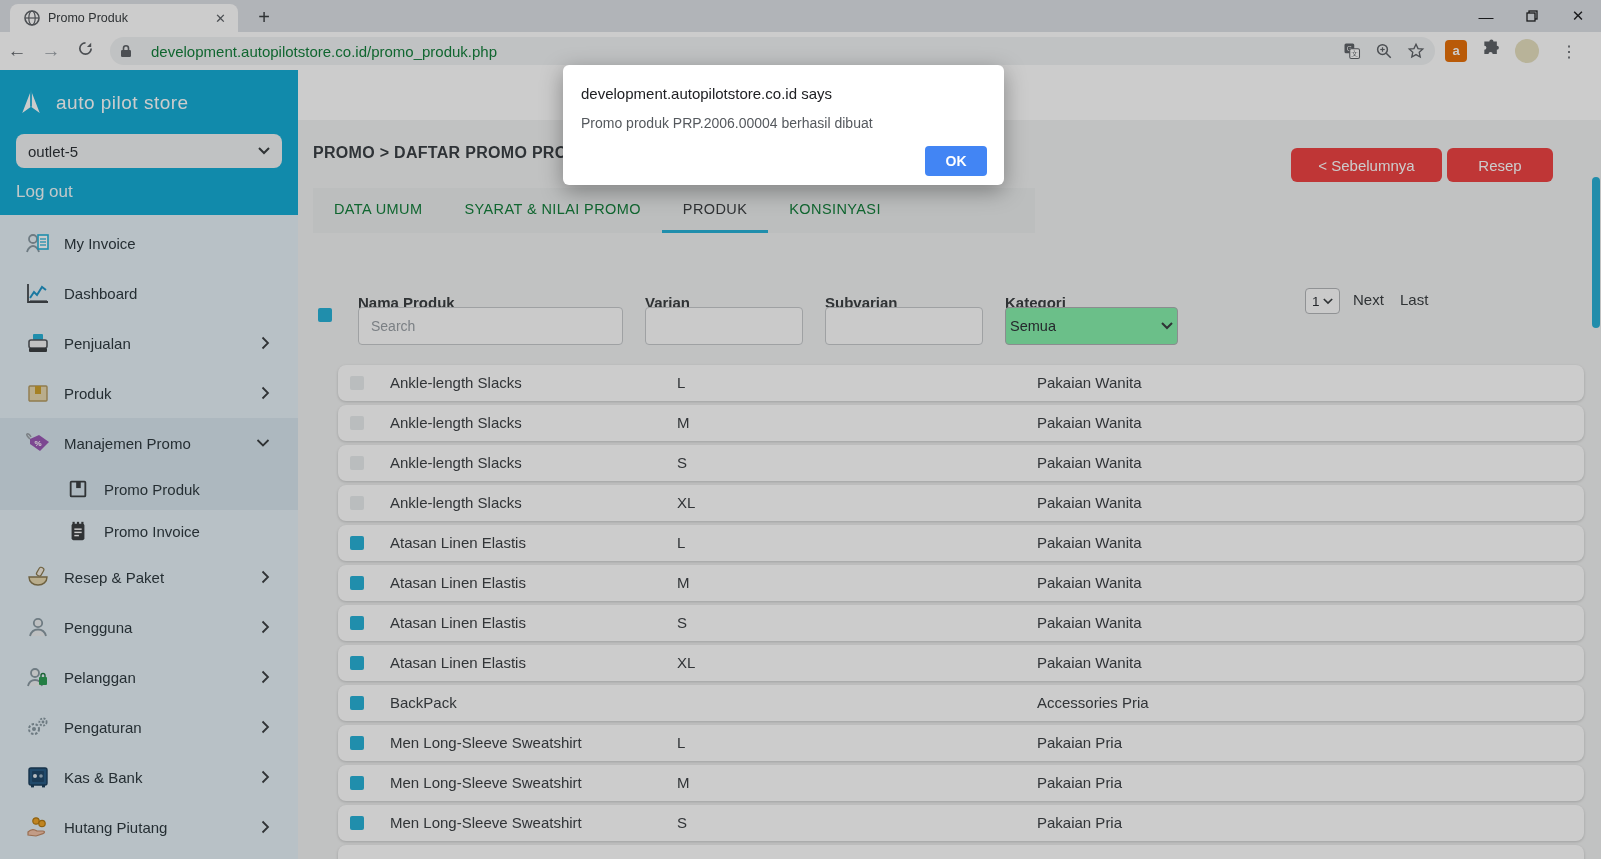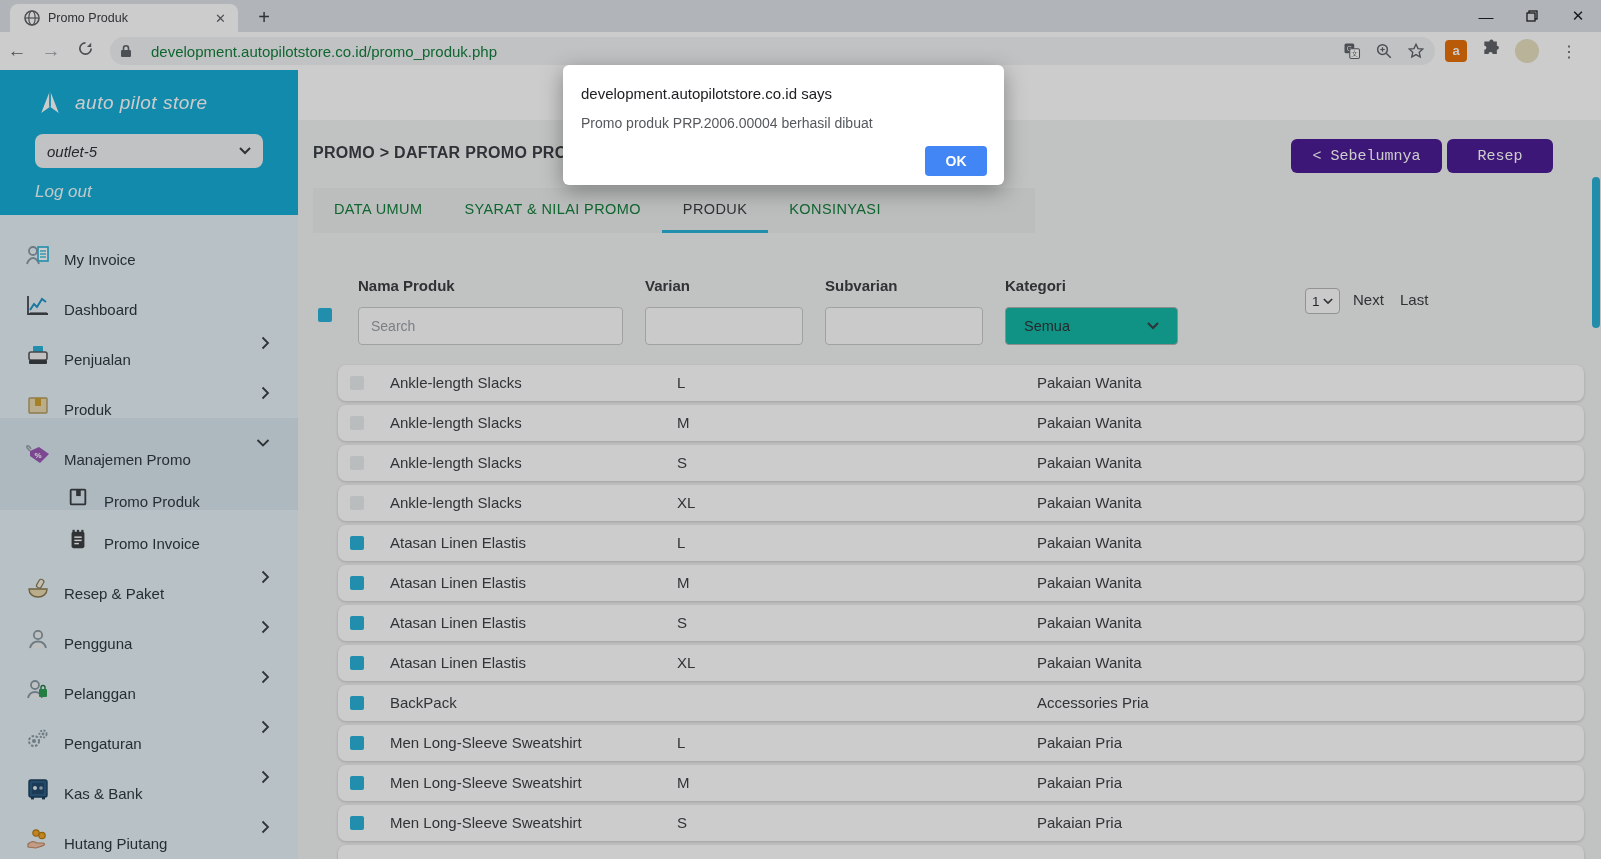--- a/index.html
+++ b/index.html
@@ -30,55 +30,55 @@
   .bagic { width:22px; height:22px; background:#e8710a; border-radius:4px; color:#fff; font-size:13px;
            font-weight:bold; text-align:center; line-height:22px; }
   .avatar { width:24px; height:24px; border-radius:50%; background:#e6e0c0; }
   .dots { font-size:16px; color:#5f6368; letter-spacing:0; padding:0 8px; }
 
   
   .page { position:absolute; left:0; top:70px; width:1601px; height:789px; background:#f2f3f3; }
 
   
   .sidebar { position:absolute; left:0; top:0; width:298px; height:789px; background:#e6f2f8; }
-  .sb-head { position:absolute; left:0; top:0; width:100%; height:145px; background:#16add6; padding:18px 35px 0;font-style:italic; }
+  .sb-head { position:absolute; left:0; top:0; width:100%; height:145px; background:#16add6; padding:18px 16px 0; }
   .brand { display:flex; align-items:center; gap:10px; color:#ffffff; font-size:19px; letter-spacing:0.5px; }
   .outlet { margin-top:16px; height:34px; background:#f0f3f4; border-radius:8px; display:flex;
             align-items:center; padding:0 12px; color:#2f3338; font-size:15px; }
   .outlet span { flex:1; }
   .logout { margin-top:14px; color:#f2fafc; font-size:17px; }
   .sb-nav { position:absolute; left:0; top:148px; width:100%; }
-  .sb-item { position:relative; height:50px; display:flex; align-items:flex-end; padding-left:24px;
+  .sb-item { position:relative; height:50px; display:flex; align-items:center; padding-left:24px;
              color:#2f3a40; font-size:15px; }
   .sb-item.sub { height:42px; padding-left:64px; }
   .sb-item.active { background:#d9e7ef; }
   .sb-item .ic { width:28px; height:26px; margin-right:12px; display:flex; align-items:center; justify-content:center; flex:0 0 auto; }
   .sb-item .chev { position:absolute; right:28px; top:50%; transform:translateY(-50%); }
 
   
   .main { position:absolute; left:298px; top:0; width:1303px; height:789px; }
   .topstrip { position:absolute; left:0; top:0; width:100%; height:50px; background:#ffffff; }
   .crumb { position:absolute; left:15px; top:74px; font-size:16px; font-weight:bold; color:#3b4045; letter-spacing:0.3px; }
-  .btn { position:absolute; top:69px; height:34px; border-radius:6px; background:#4c1d95; color:#ffffff;
-         font-size:15px; display:flex; align-items:center; justify-content:center;font-family:Liberation Mono, monospace; }
+  .btn { position:absolute; top:78px; height:34px; border-radius:6px; background:#ef4444; color:#ffffff;
+         font-size:15px; display:flex; align-items:center; justify-content:center; }
   .btn.prev { left:993px; width:151px; }
   .btn.save { left:1149px; width:106px; }
   .tabbar { position:absolute; left:15px; top:118px; width:722px; height:45px; background:#eceeee;
             display:flex; align-items:stretch; }
   .tabbar .tb { display:flex; align-items:center; padding:0 21px; font-size:14.5px; color:#15803d;
                 letter-spacing:0.4px; border-bottom:3px solid transparent; }
   .tabbar .tb.active { color:#3c4043; border-bottom-color:#29b2d8; }
 
-  .flabel { position:absolute; top:207px; font-size:15px; font-weight:bold; color:#3c4043; }
+  .flabel { position:absolute; top:224px; font-size:15px; font-weight:bold; color:#3c4043; }
   .finput { position:absolute; top:237px; height:38px; border:1px solid #c7cacc; border-radius:4px;
             background:#fdfdfd; font-size:14px; color:#3c4043; padding:0 12px;
             font-family:"Liberation Sans", sans-serif; }
   .finput::placeholder { color:#9aa0a6; }
   .fselect { position:absolute; top:237px; height:38px; border:1px solid #aeb1b3; border-radius:4px;
-             background:#14b8a6; display:flex; align-items:center; padding:0 18px; font-size:14.5px; color:#2f3338; }
+             background:#86efac; display:flex; align-items:center; padding:0 4px; font-size:14.5px; color:#2f3338; }
   .fselect span { flex:1; }
   .cb { width:14px; height:14px; border-radius:2px; }
   .cb.on { background:#29b2d8; }
   .cb.off { background:#e9edee; }
   .selall { position:absolute; left:20px; top:238px; }
   .pagesel { position:absolute; left:1007px; top:218px; width:35px; height:26px; border:1px solid #b4b7b9;
              border-radius:4px; background:#fdfdfd; display:flex; align-items:center; padding:0 6px;
              font-size:13.5px; color:#2f3338; }
   .pagesel span { flex:1; }
   .pglink { position:absolute; top:221px; font-size:15px; color:#3c4043; }

